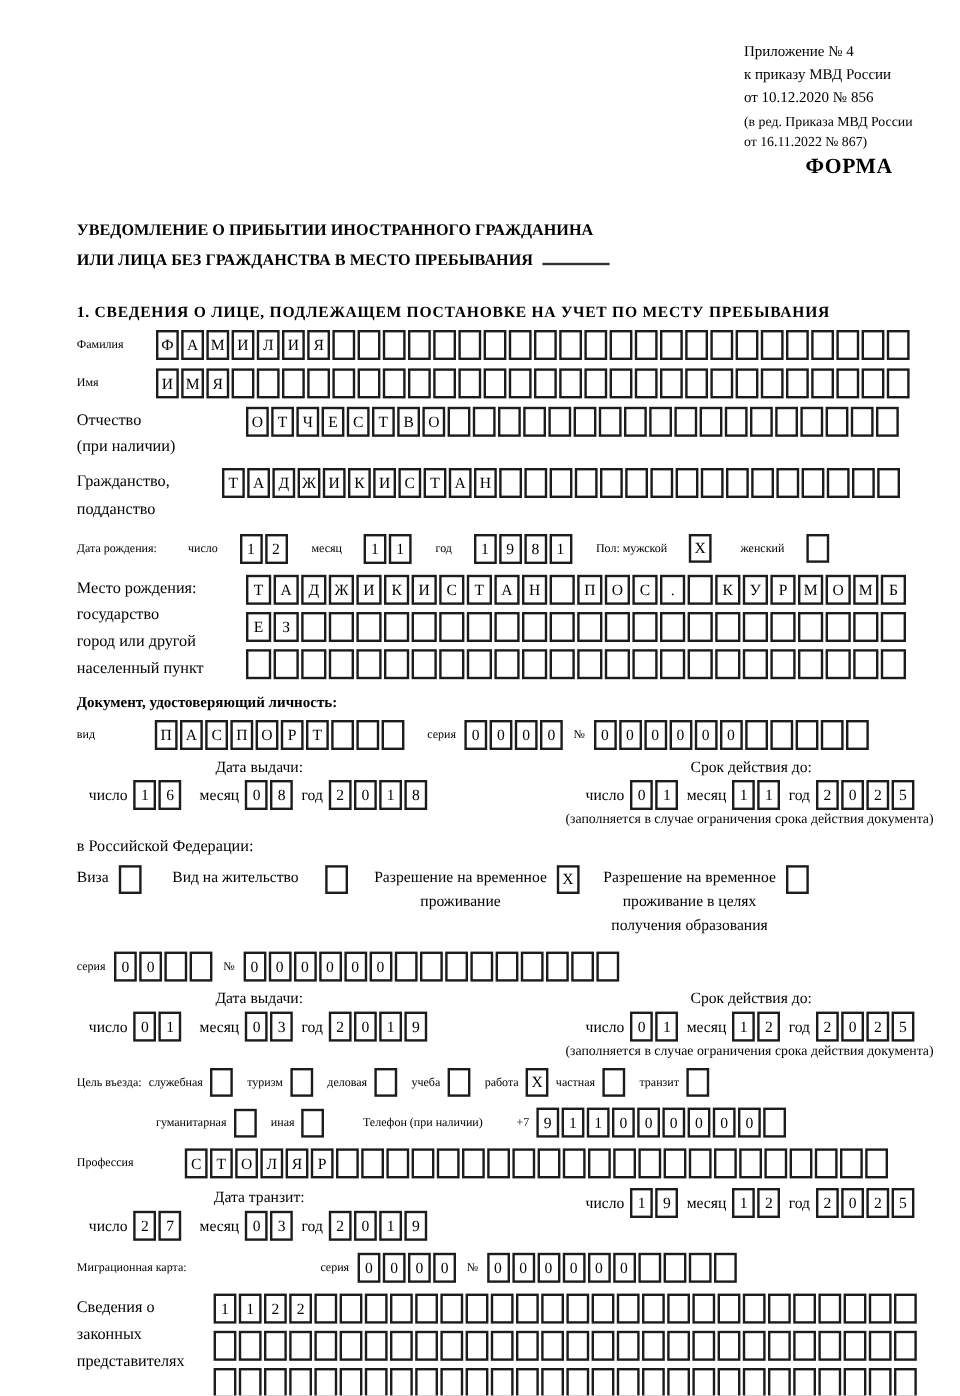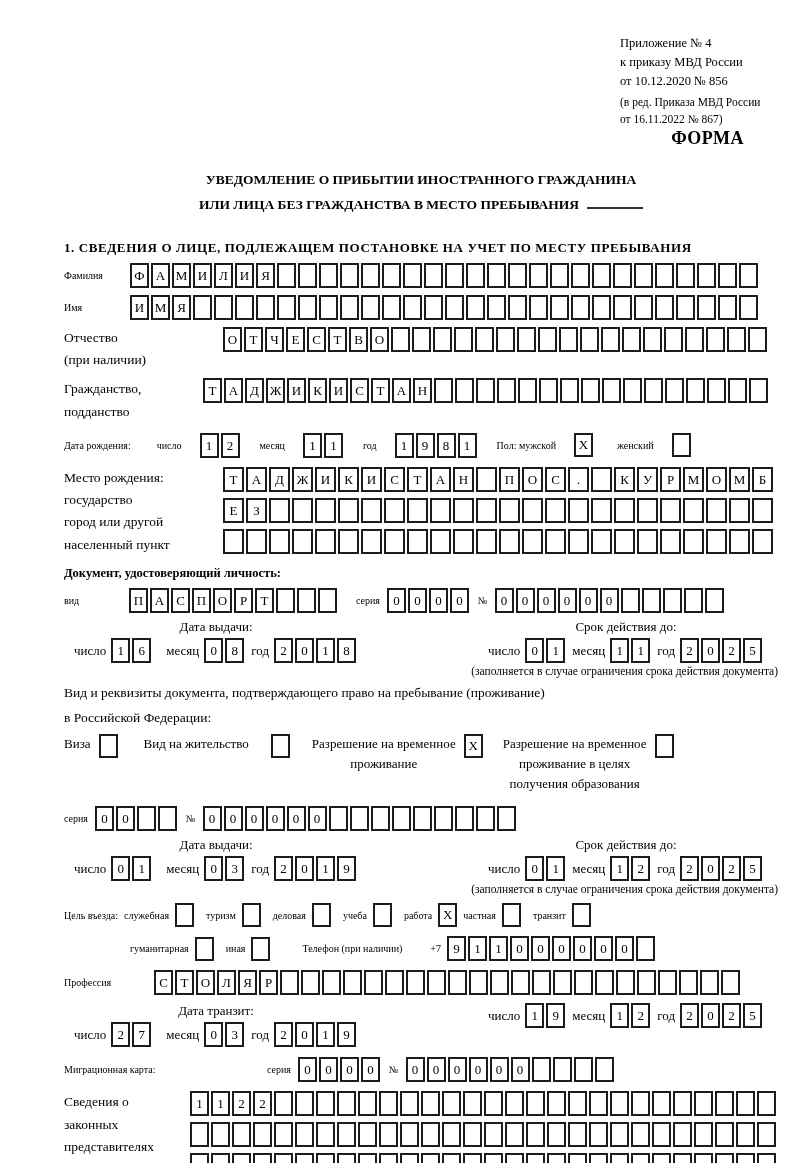--- a/index.html
+++ b/index.html
@@ -9,27 +9,27 @@
     font-family:"Liberation Serif", serif; color:#000;
   }
   .page { padding:34px 22px 0 64px; position:relative; }
 
   
   .hdr-block { margin-left:556px; font-size:12.5px; line-height:1.5; }
   .hdr-block .sub { font-size:11.5px; margin-top:4px; line-height:1.45; }
   .forma { text-align:right; padding-right:34px; font-weight:bold; font-size:18px; letter-spacing:.5px; }
 
   
-  .title { text-align:center; font-weight:bold; font-size:13.5px; margin-top:18px; line-height:1.9; }
+  .title { font-weight:bold; font-size:13.5px; margin-top:30px; line-height:1.9; }
   .title .uline { display:inline-block; width:56px; border-bottom:2px solid #333; height:14px; margin-left:8px; }
   .sec1 { font-weight:bold; font-size:13px; margin-top:22px; letter-spacing:.6px; }
 
   
   .row { display:flex; align-items:center; margin-top:7px; }
-  .row-top { display:flex; align-items:flex-start; margin-top:7px;gap:18px; }
+  .row-top { display:flex; align-items:flex-start; margin-top:7px; }
   .lbl { font-size:10px; white-space:nowrap; }
   .lbl2 { font-size:13.5px; line-height:1.65; white-space:nowrap; }
   .cells { display:inline-flex; }
   .cell {
     display:inline-block; width:19px; height:25px; border:2px solid #1c1c1c;
     margin-right:2px; text-align:center; font-size:13px; line-height:21px;
     background:#fff; flex:0 0 auto;
   }
   .cell.cw { width:21px; }
   .checkbox {
@@ -417,21 +417,20 @@
             <span class="cell">2</span>
             <span class="cell">0</span>
             <span class="cell">2</span>
             <span class="cell">5</span>
           </span>
       </div>
     </div>
     <div class="dnote">(заполняется в случае ограничения срока действия документа)</div>
   </div>
 
-  <div class="intro">Вид и реквизиты документа, подтверждающего право на пребывание (проживание)</div>
   <div class="intro">в Российской Федерации:</div>
 
   <div class="opts">
     <div class="opt">
       <span class="olines">Виза</span>
       <span class="checkbox"></span>
     </div>
     <div class="opt gap2">
       <span class="olines">Вид на жительство</span>
       <span class="checkbox" style="margin-left:14px;"></span>

